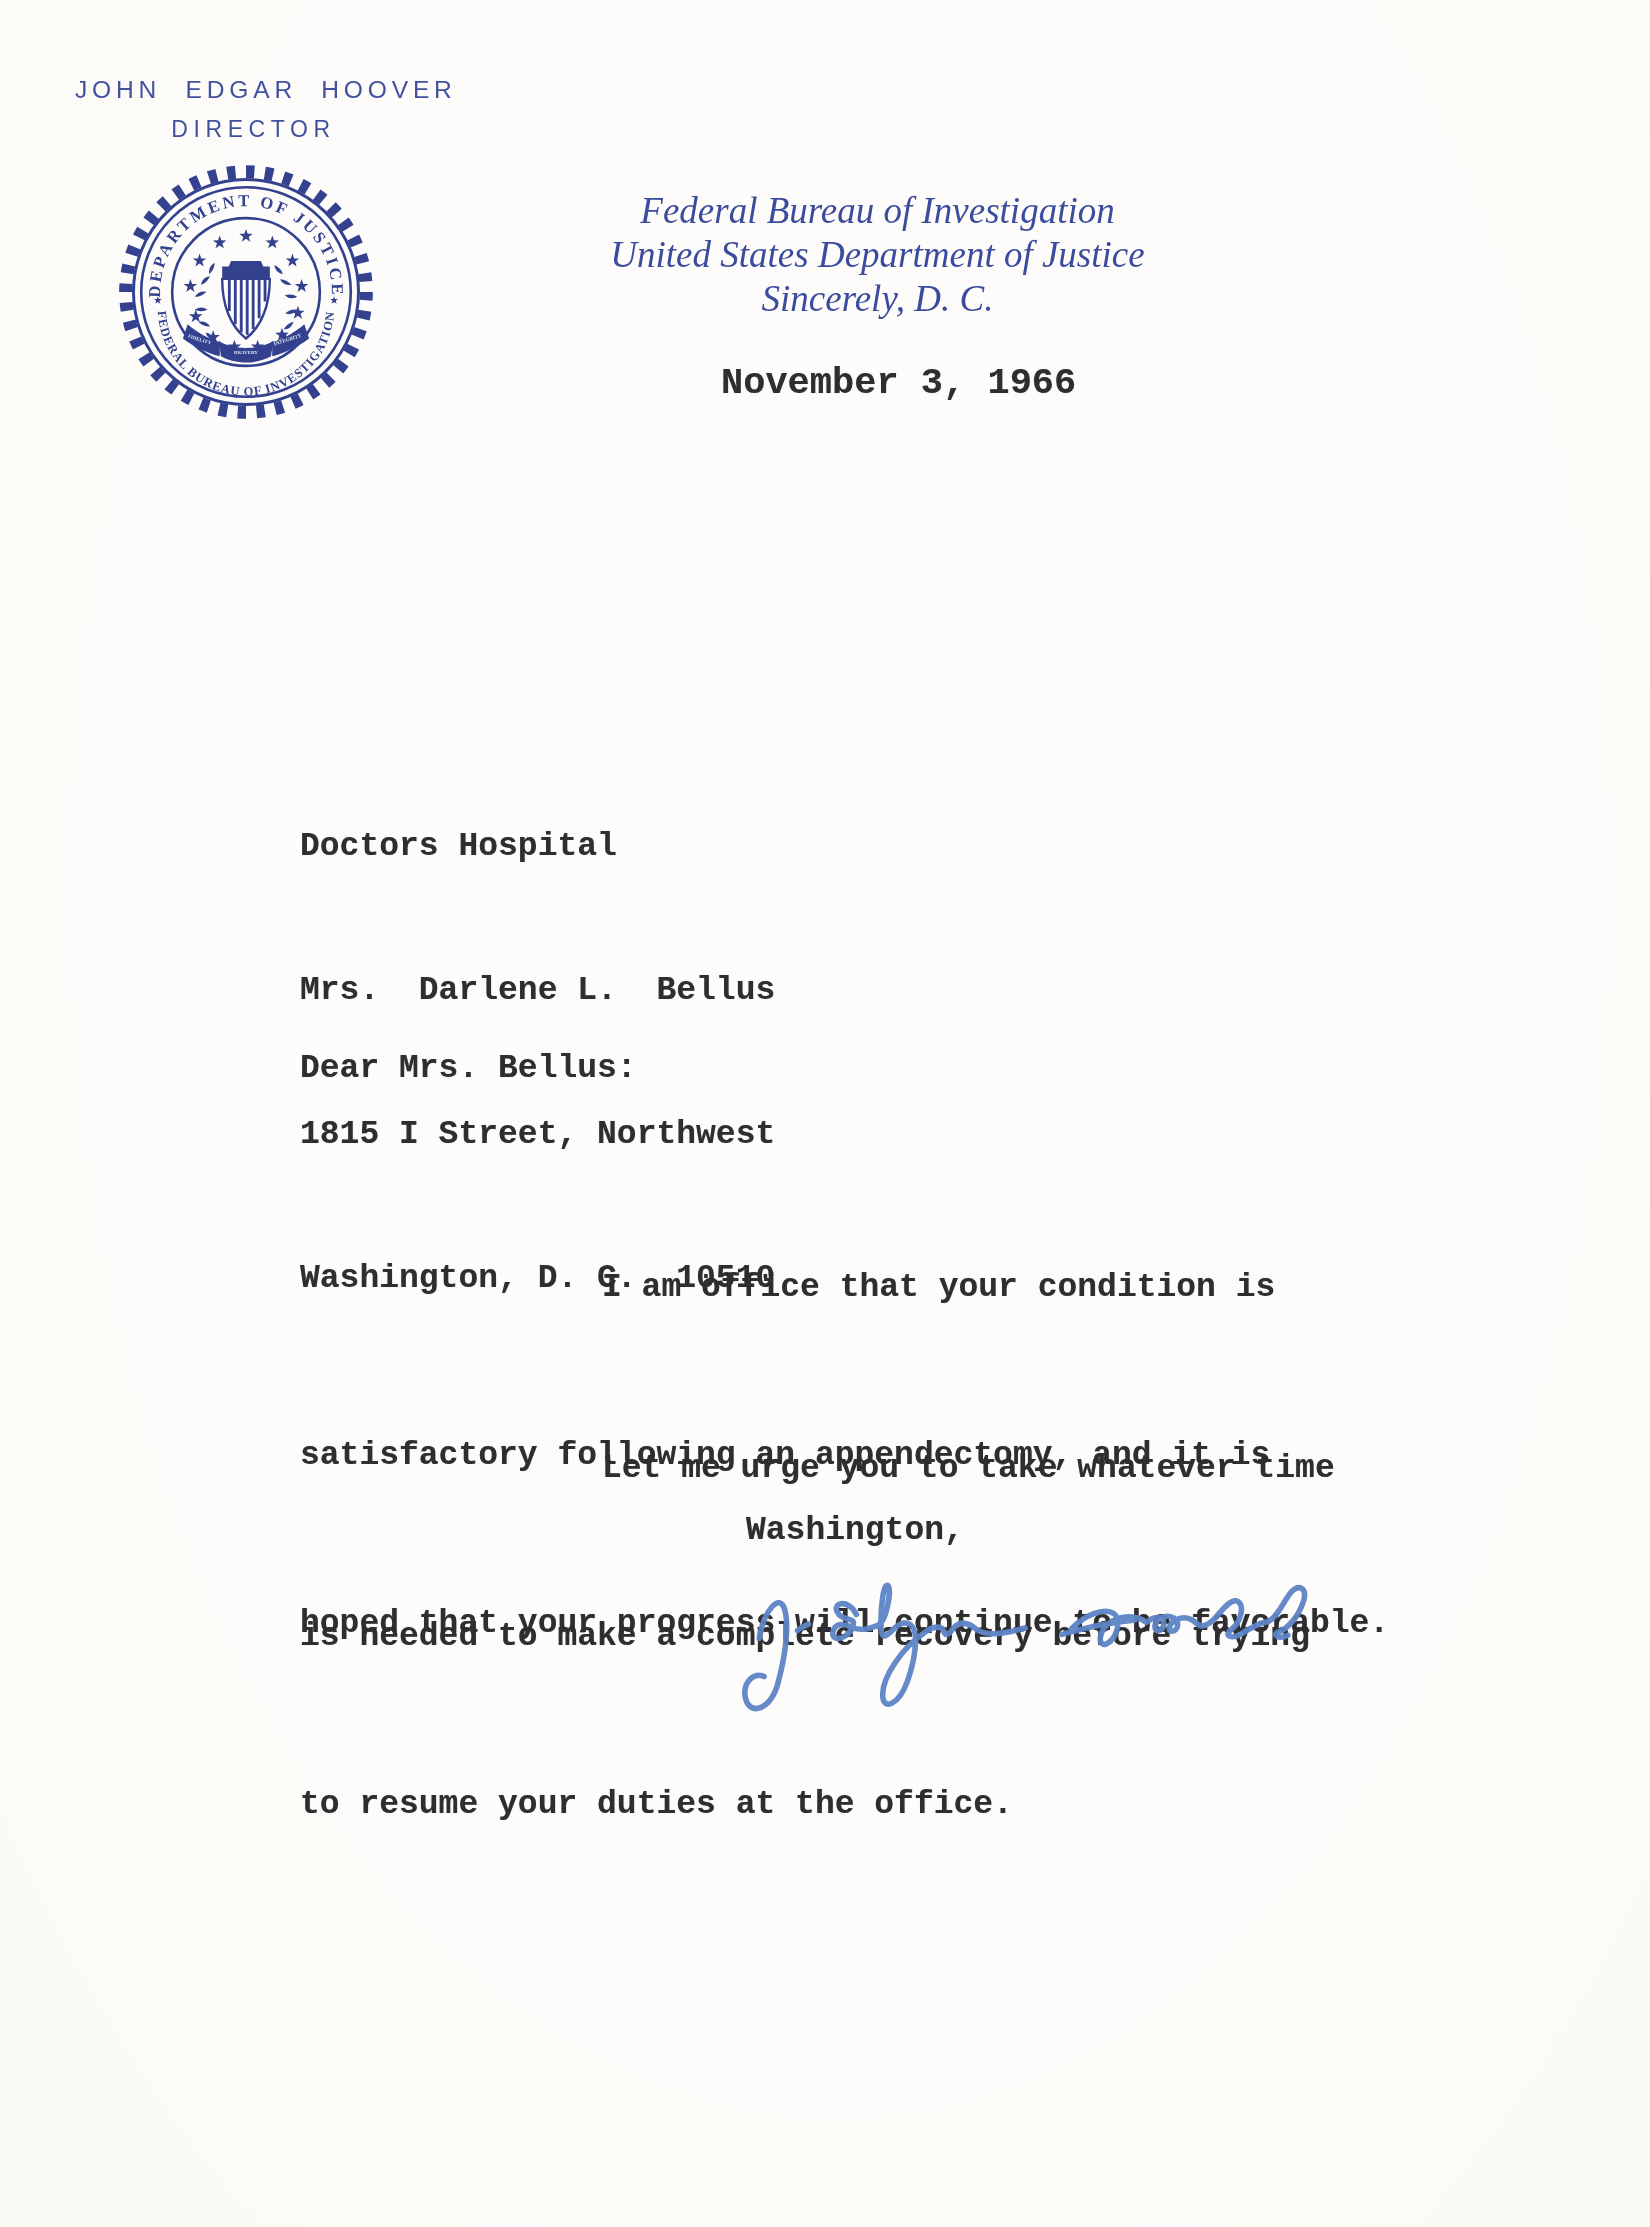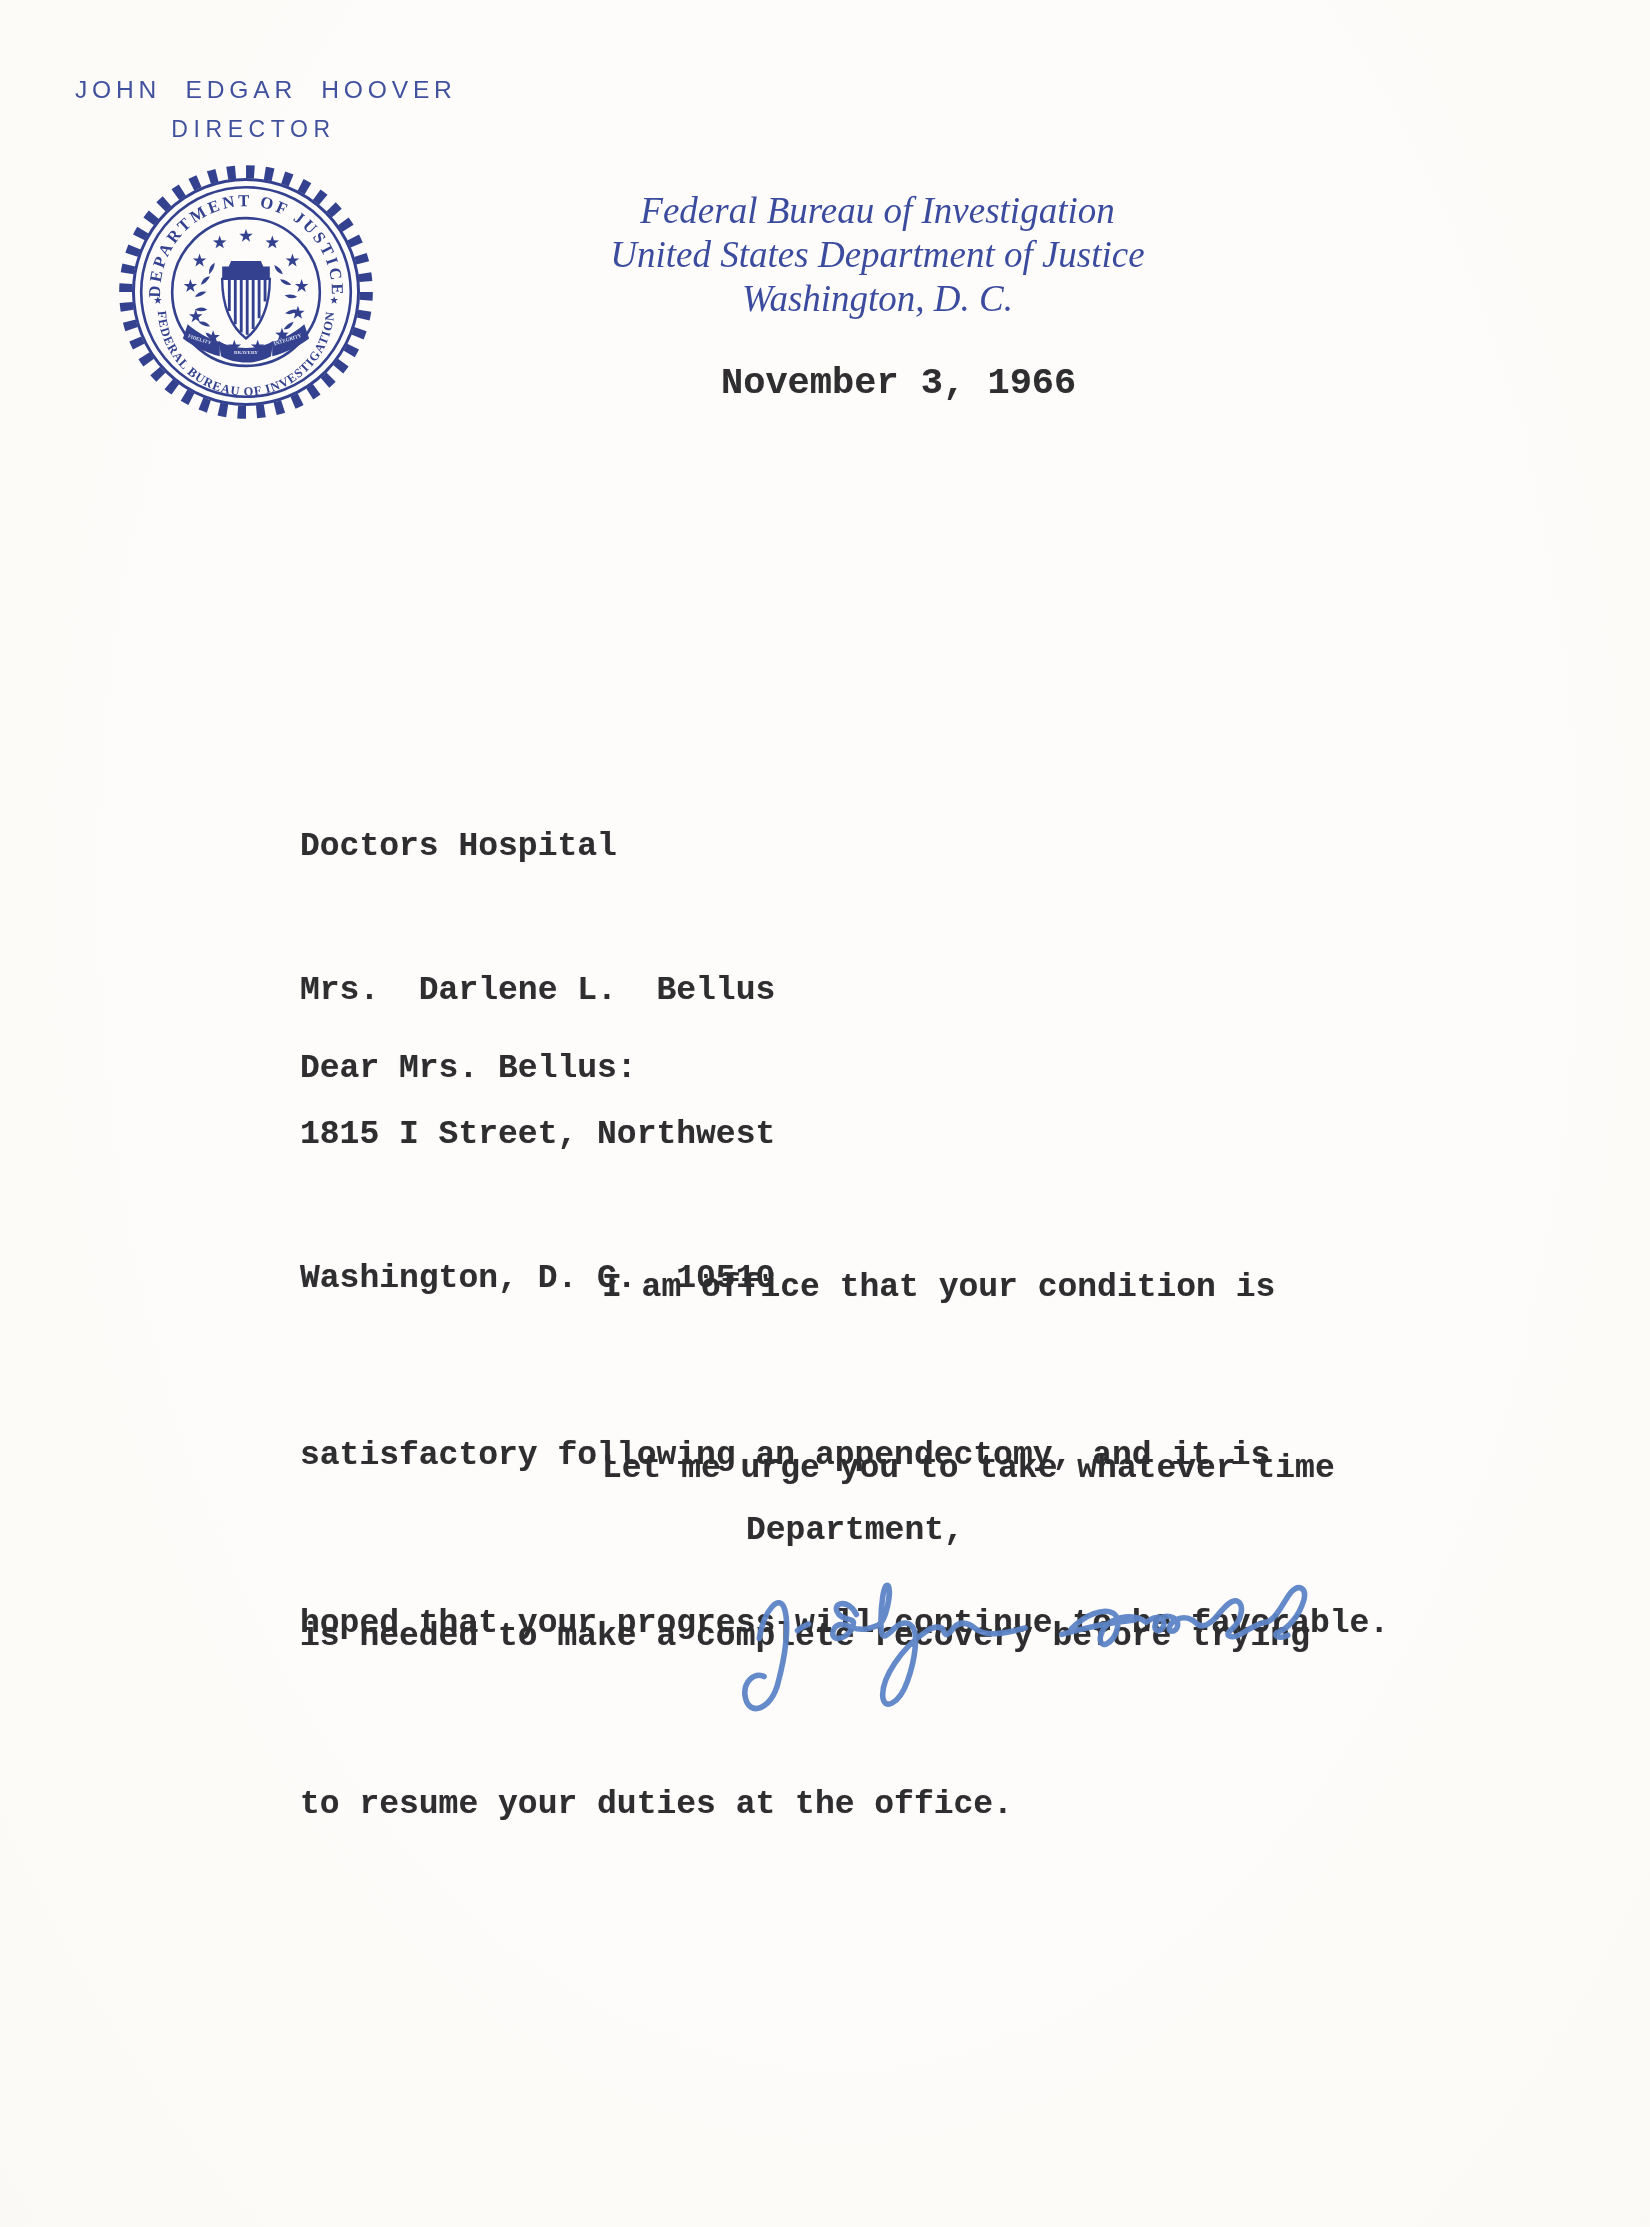--- a/index.html
+++ b/index.html
@@ -130,21 +130,21 @@
       <path class="solid" d="M 132,152 C 142,149 151,144 159,137 L 163,149 C 154,156 143,161 132,164 Z"></path>
       <text class="motto" font-size="4.2" x="61" y="148" transform="rotate(18 61 148)">FIDELITY</text>
       <text class="motto" font-size="4.2" x="110" y="162" text-anchor="middle">BRAVERY</text>
       <text class="motto" font-size="4.2" x="134" y="155" transform="rotate(-18 134 155)">INTEGRITY</text>
     </svg>
   </div>
 
   <div class="org-block">
     <div>Federal Bureau of Investigation</div>
     <div>United States Department of Justice</div>
-    <div>Washington, D. C.</div>
+    <div>Sincerely, D. C.</div>
   </div>
 
   <div class="typed date">November 3, 1966</div>
 
   <div class="typed recipient">
     <span class="line" style="display:block">Doctors Hospital</span>
     <span class="line" style="display:block">Mrs.  Darlene L.  Bellus</span>
     <span class="line" style="display:block">1815 I Street, Northwest</span>
     <span class="line" style="display:block">Washington, D. C.  10510</span>
   </div>
@@ -156,21 +156,21 @@
     <span class="line">satisfactory following an appendectomy, and it is</span>
     <span class="line">hoped that your progress will continue to be favorable.</span>
   </div>
 
   <div class="typed para para2">
     <span class="line indent">Let me urge you to take whatever time</span>
     <span class="line">is needed to make a complete recovery before trying</span>
     <span class="line">to resume your duties at the office.</span>
   </div>
 
-  <div class="typed closing">Department,</div>
+  <div class="typed closing">Washington,</div>
 
   <div class="signature" aria-label="">
     <svg viewBox="0 0 760 215">
       <path d="
         M 28,108 C 34,72 54,50 60,72 C 66,94 60,132 52,162 C 44,198 14,208 10,180 C 8,162 22,150 34,156
         M 76,98 C 80,94 86,92 90,90
         M 150,78 C 140,56 116,64 128,78 C 138,88 152,80 144,96 C 136,112 114,112 122,96 C 126,88 136,90 144,94 C 156,99 166,96 176,92 C 188,88 194,48 190,42 C 184,36 180,70 181,96 C 182,112 190,103 198,95 C 206,88 214,86 220,93 C 228,102 224,134 214,162 C 204,190 184,200 183,180 C 182,158 206,120 238,99 C 248,92 258,92 260,100 C 262,107 268,101 272,95 C 280,86 290,88 300,96 C 314,107 338,101 362,95
         M 408,103 C 440,94 470,88 500,85
         M 420,96 C 438,78 460,70 472,76 C 484,83 478,108 464,115 C 451,119 455,94 472,86 C 490,77 506,81 514,88 C 522,81 534,78 536,88 C 538,98 524,103 525,93 C 526,83 538,77 548,82 C 557,87 554,99 546,99 C 540,99 543,88 553,84 C 562,80 571,83 577,89 C 583,95 590,92 597,86 C 606,78 618,58 628,61 C 638,65 634,86 621,97 C 611,104 620,110 634,102 C 646,94 656,89 666,87 C 678,84 686,62 696,50 C 706,39 716,45 712,60 C 706,80 692,96 680,100 C 672,103 680,110 692,104" fill="none" stroke="#5d84c6" stroke-width="7" stroke-linecap="round" stroke-linejoin="round" opacity="0.95"></path>
     </svg>

